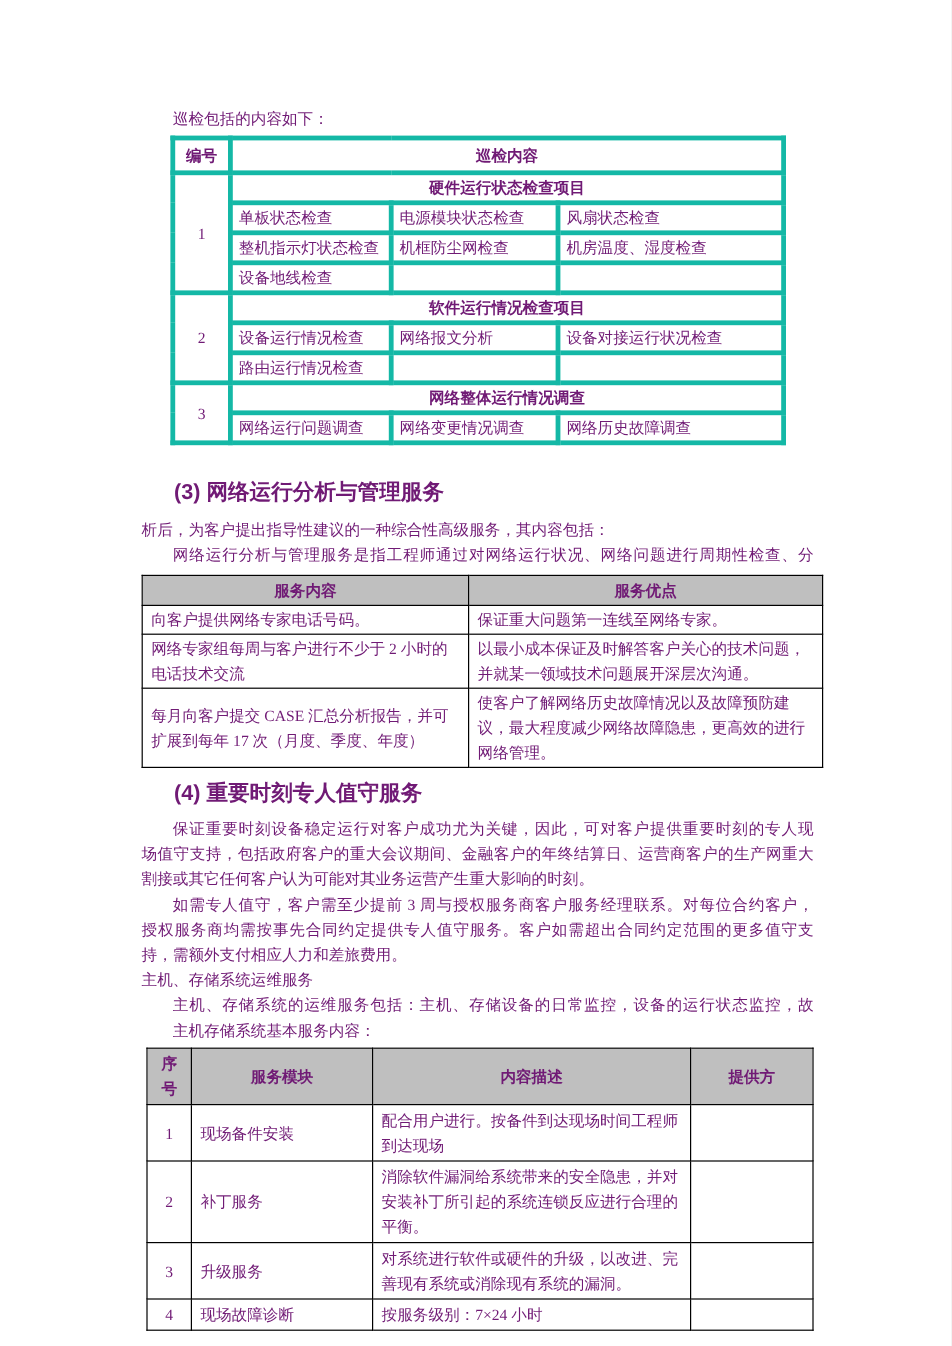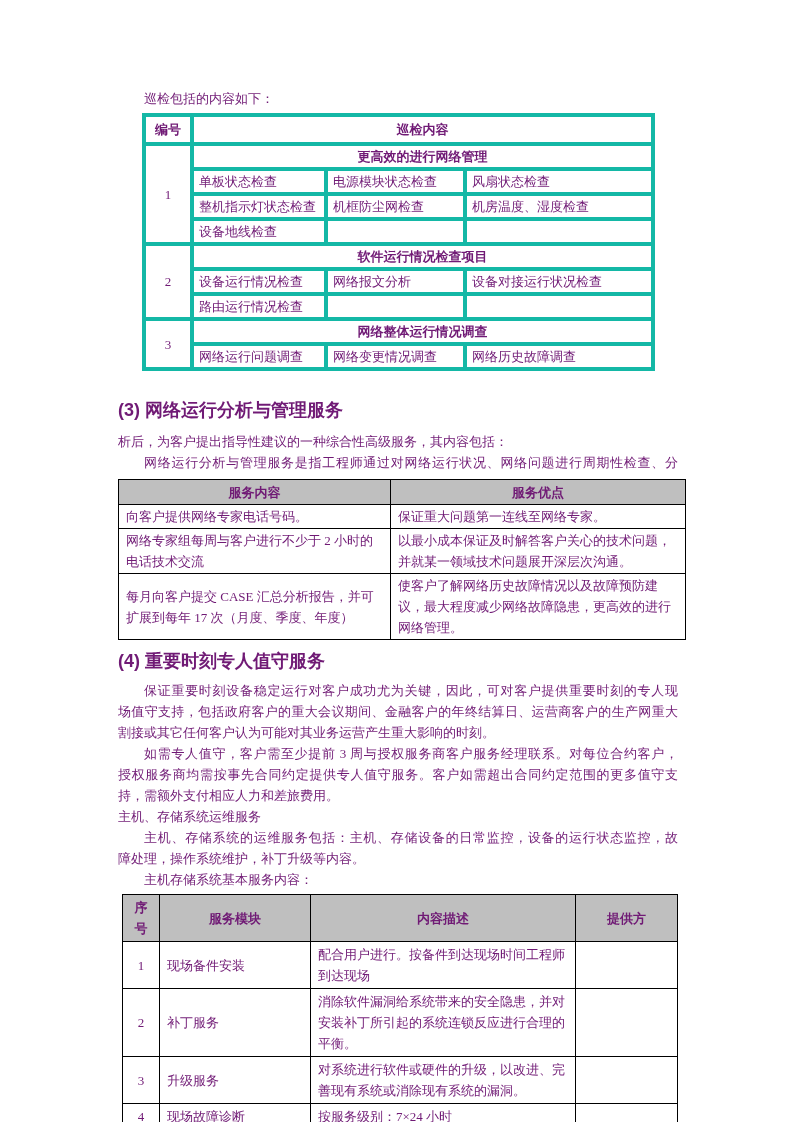--- a/index.html
+++ b/index.html
@@ -18,20 +18,21 @@
   .line { line-height:21px; }
   .ind  { text-indent:26px; }
   .jl   { text-align:justify; text-align-last:justify; }
   .bh   { font-family:"Liberation Sans", sans-serif; font-weight:bold; }
 
   .sec-heading {
     font-family:"Liberation Sans", sans-serif;
     font-weight:bold;
     font-size:18px;
     line-height:26px;
+    margin-left:27px;
   }
   .sec-heading.h3 { margin-top:26px; }
   .sec-heading.h4 { margin-top:8px; }
   .para3 { margin-top:8px; }
   .para4 { margin-top:6px; }
 
   
   .t1 { border-collapse:collapse; table-layout:fixed; width:509px; margin:4px 0 0 24px; }
   .t1 td { border:4px solid #14b8a6; padding:0 5px; line-height:21px; vertical-align:middle; overflow:hidden; }
   .t1 tr.hdr td { height:25px; text-align:center; }
@@ -64,21 +65,21 @@
         <col style="width:188px">
       </colgroup>
     <tbody>
         <tr class="hdr">
       <td class="bh">编号</td>
       <td class="bh" colspan="3">巡检内容</td>
     </tr>
 
     <tr>
       <td class="num" rowspan="4">1</td>
-      <td class="gt bh" colspan="3">更高效的进行网络管理</td>
+      <td class="gt bh" colspan="3">硬件运行状态检查项目</td>
     </tr>
     <tr>
       <td>单板状态检查</td>
       <td>电源模块状态检查</td>
       <td>风扇状态检查</td>
     </tr>
     <tr>
       <td>整机指示灯状态检查</td>
       <td>机框防尘网检查</td>
       <td>机房温度、湿度检查</td>
@@ -152,21 +153,20 @@
     <div class="line ind jl">保证重要时刻设备稳定运行对客户成功尤为关键，因此，可对客户提供重要时刻的专人现</div>
     <div class="line jl">场值守支持，包括政府客户的重大会议期间、金融客户的年终结算日、运营商客户的生产网重大</div>
     <div class="line">割接或其它任何客户认为可能对其业务运营产生重大影响的时刻。</div>
     <div class="line ind jl">如需专人值守，客户需至少提前 3 周与授权服务商客户服务经理联系。对每位合约客户，</div>
     <div class="line jl">授权服务商均需按事先合同约定提供专人值守服务。客户如需超出合同约定范围的更多值守支</div>
     <div class="line">持，需额外支付相应人力和差旅费用。</div>
   </div>
 
   <div class="line">主机、存储系统运维服务</div>
   <div class="line ind jl">主机、存储系统的运维服务包括：主机、存储设备的日常监控，设备的运行状态监控，故</div>
-  <div class="line">障处理，操作系统维护，补丁升级等内容。</div>
   <div class="line ind">主机存储系统基本服务内容：</div>
 
   <table class="t3">
     <colgroup>
         <col style="width:37px">
         <col style="width:151px">
         <col style="width:265px">
         <col style="width:102px">
       </colgroup>
     <tbody>

